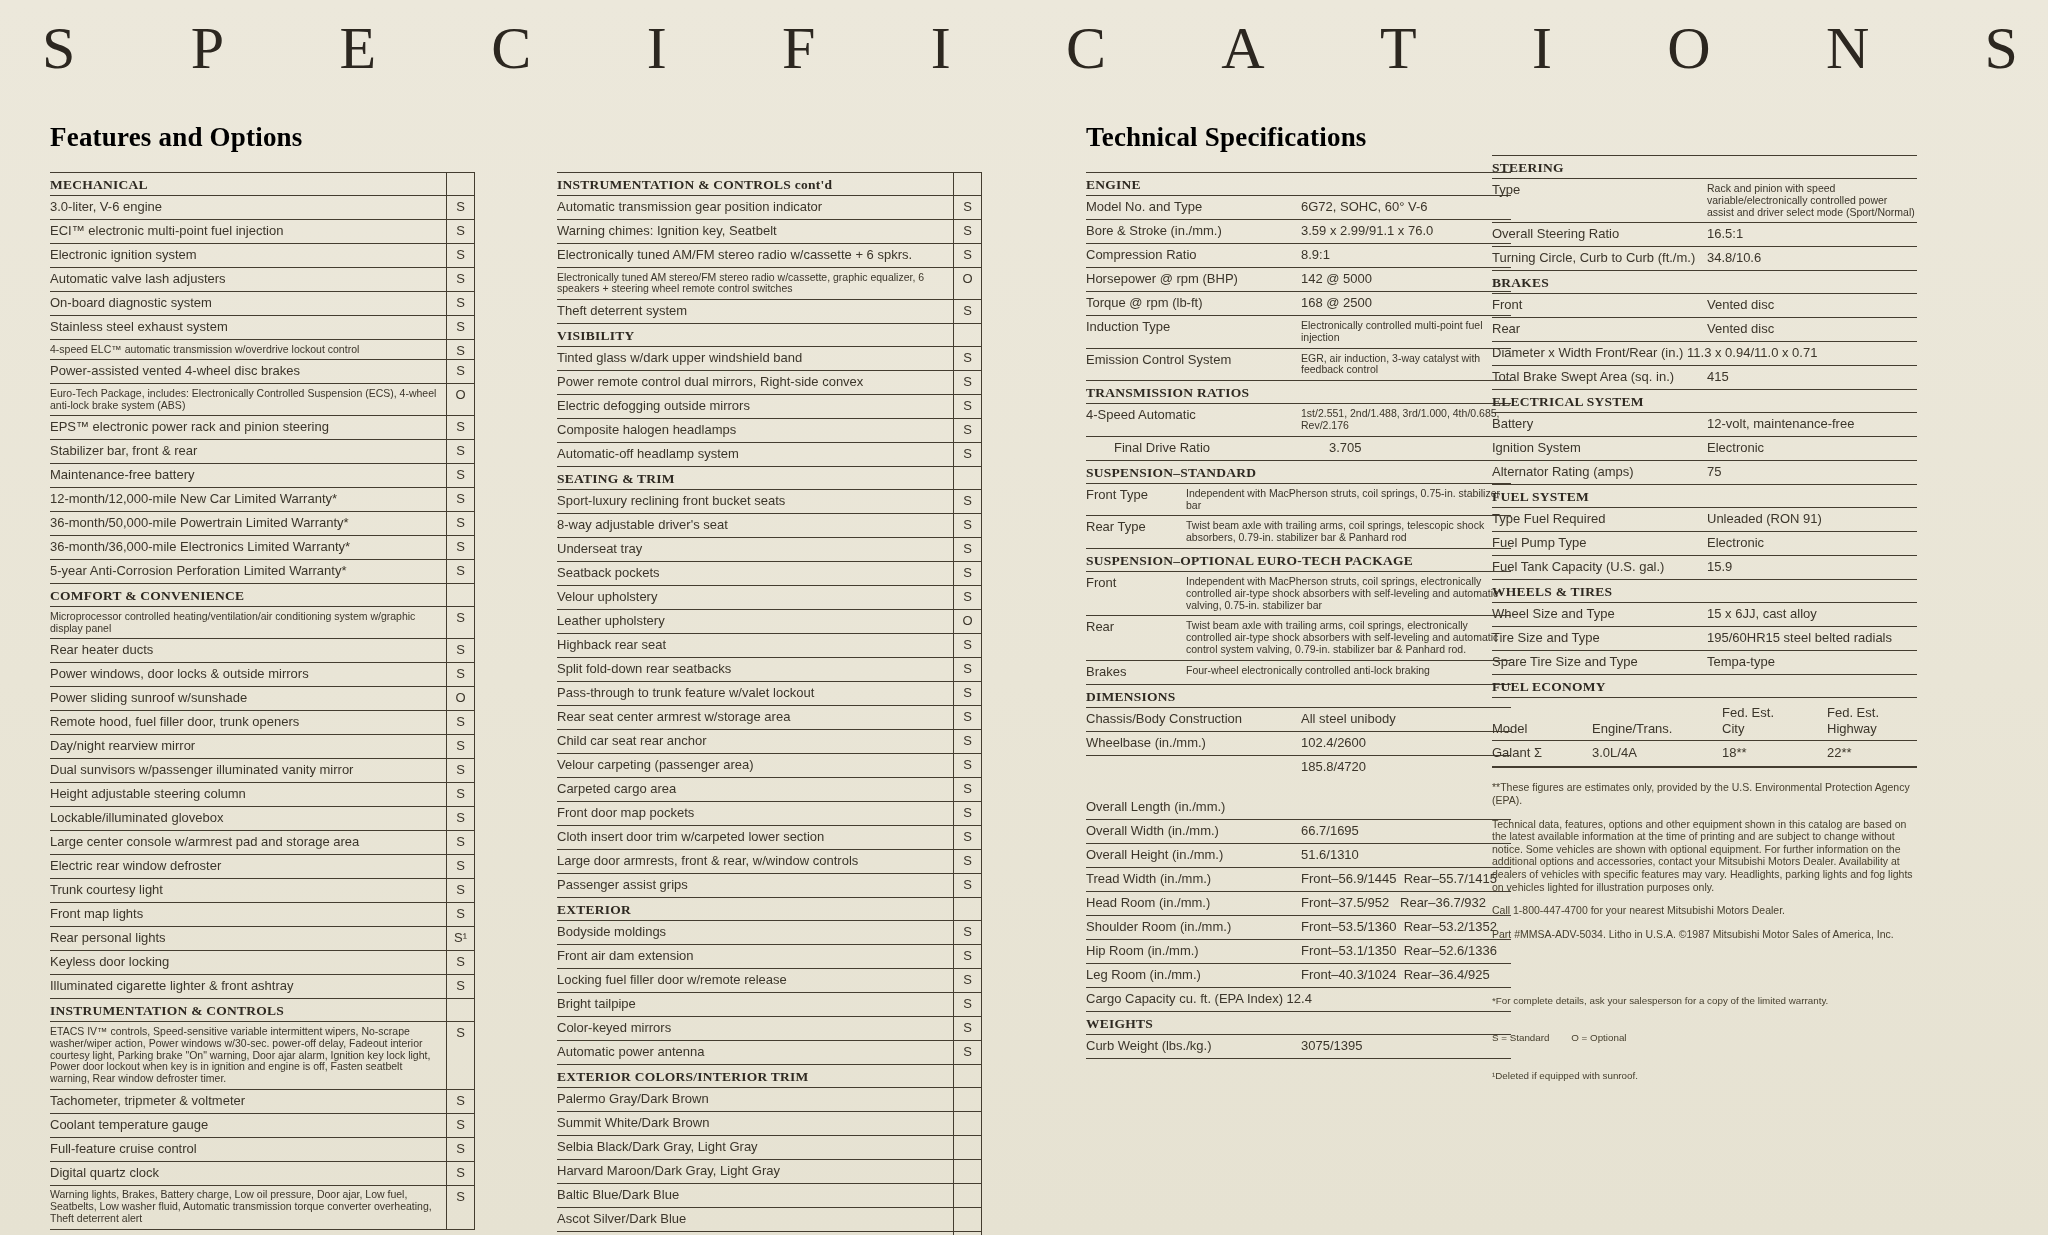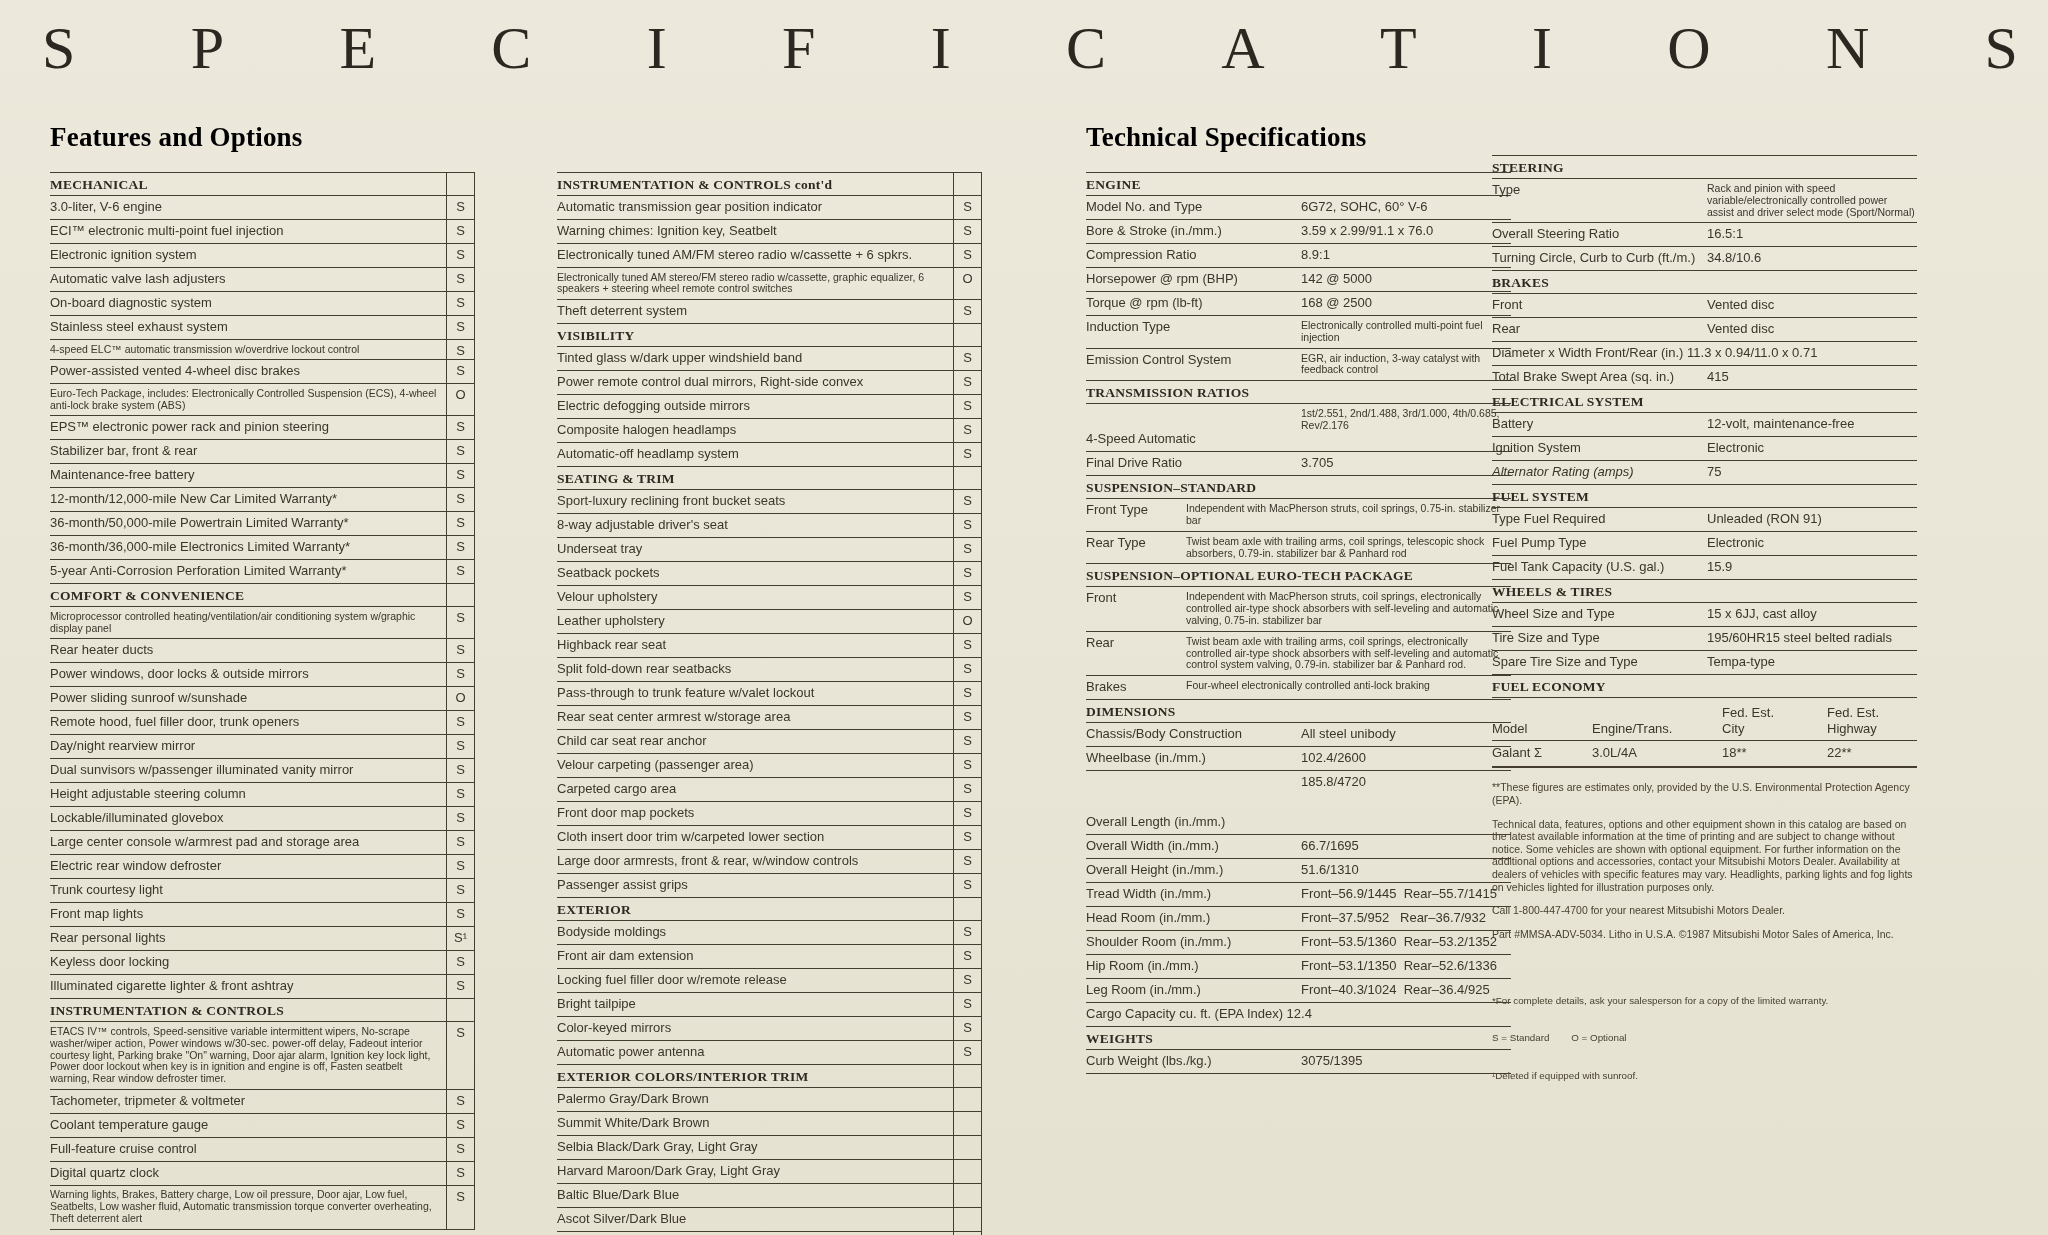--- a/index.html
+++ b/index.html
@@ -473,25 +473,25 @@
       <div class="trow small">
         <div class="tlabel" style="width: 207px;">Induction Type</div>
         <div class="tvalue">Electronically controlled multi-point fuel injection</div>
       </div>
       <div class="trow small">
         <div class="tlabel" style="width: 207px;">Emission Control System</div>
         <div class="tvalue">EGR, air induction, 3-way catalyst with feedback control</div>
       </div>
       <div class="tsec">TRANSMISSION RATIOS</div>
       <div class="trow small">
-        <div class="tlabel" style="width: 207px; margin-top: 24px;">4-Speed Automatic</div>
+        <div class="tlabel" style="width: 207px;">4-Speed Automatic</div>
         <div class="tvalue">1st/2.551, 2nd/1.488, 3rd/1.000, 4th/0.685, Rev/2.176</div>
       </div>
       <div class="trow">
-        <div class="tlabel" style="width: 207px;">Final Drive Ratio</div>
+        <div class="tlabel" style="width: 207px; margin-left: 28px;">Final Drive Ratio</div>
         <div class="tvalue">3.705</div>
       </div>
       <div class="tsec">SUSPENSION–STANDARD</div>
       <div class="trow small">
         <div class="tlabel" style="width: 92px;">Front Type</div>
         <div class="tvalue">Independent with MacPherson struts, coil springs, 0.75-in. stabilizer bar</div>
       </div>
       <div class="trow small">
         <div class="tlabel" style="width: 92px;">Rear Type</div>
         <div class="tvalue">Twist beam axle with trailing arms, coil springs, telescopic shock absorbers, 0.79-in. stabilizer bar &amp; Panhard rod</div>
@@ -591,21 +591,21 @@
       <div class="tsec">ELECTRICAL SYSTEM</div>
       <div class="trow">
         <div class="tlabel" style="width: 207px;">Battery</div>
         <div class="tvalue">12-volt, maintenance-free</div>
       </div>
       <div class="trow">
         <div class="tlabel" style="width: 207px;">Ignition System</div>
         <div class="tvalue">Electronic</div>
       </div>
       <div class="trow">
-        <div class="tlabel" style="width: 207px; font-style: italic;">Alternator Rating (amps)</div>
+        <div class="tlabel" style="width: 207px;">Alternator Rating (amps)</div>
         <div class="tvalue">75</div>
       </div>
       <div class="tsec">FUEL SYSTEM</div>
       <div class="trow">
         <div class="tlabel" style="width: 207px;">Type Fuel Required</div>
         <div class="tvalue">Unleaded (RON 91)</div>
       </div>
       <div class="trow">
         <div class="tlabel" style="width: 207px;">Fuel Pump Type</div>
         <div class="tvalue">Electronic</div>

